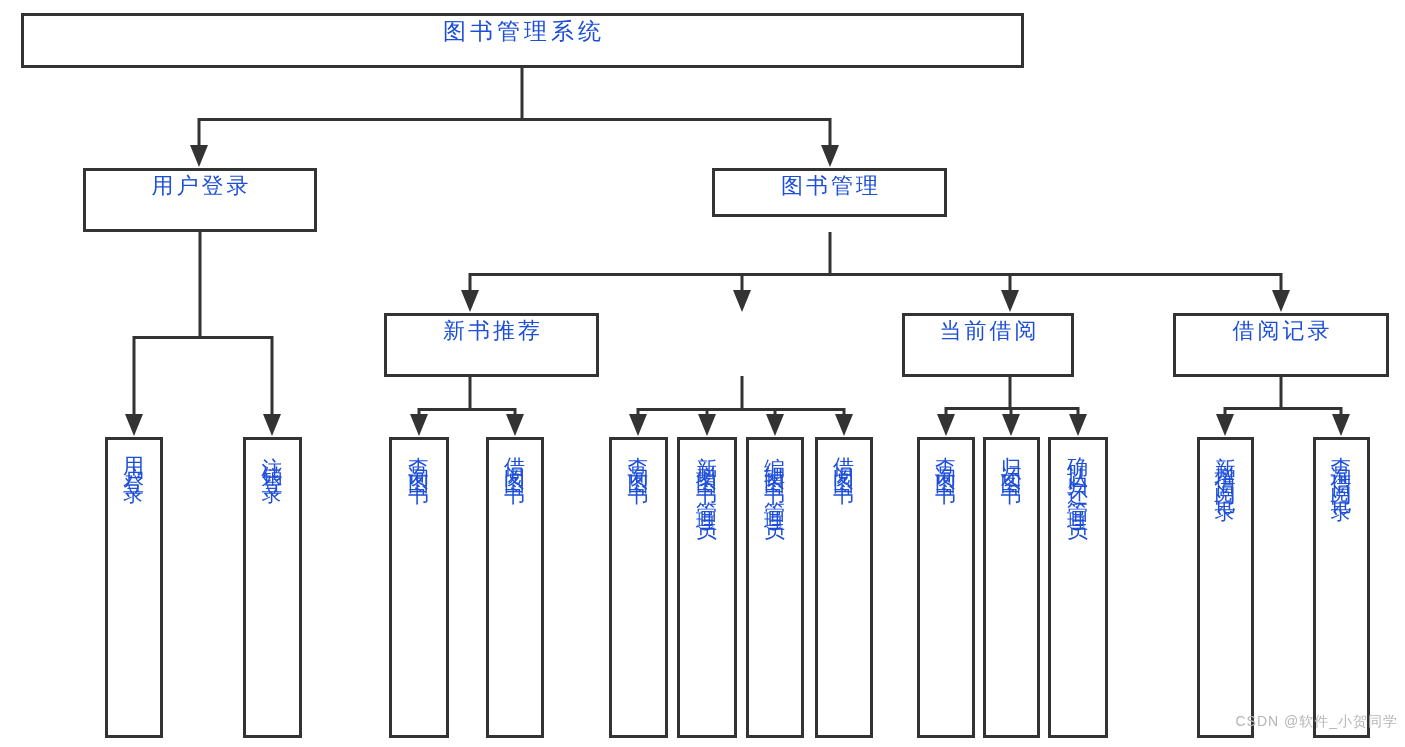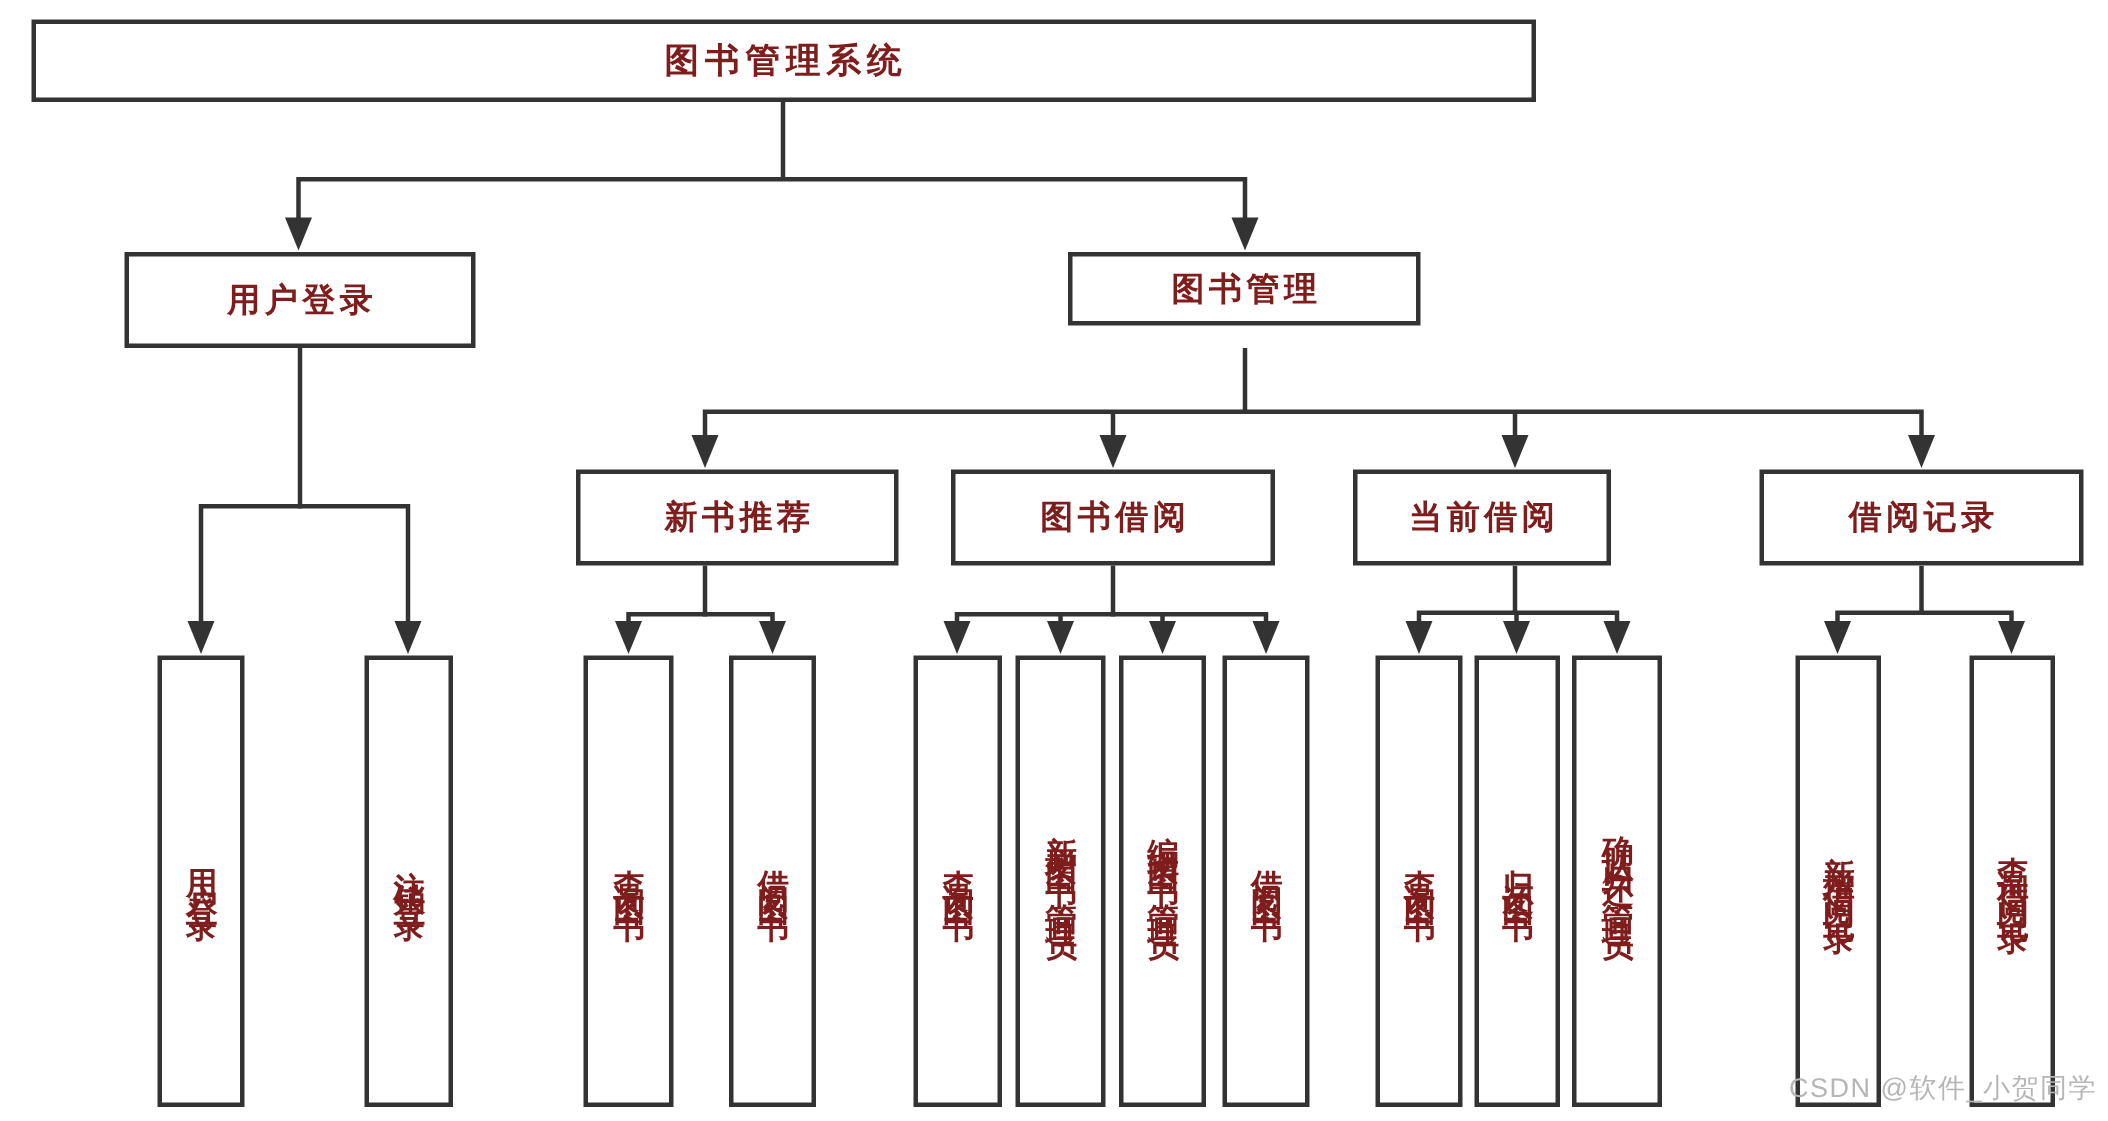--- a/index.html
+++ b/index.html
@@ -13,25 +13,23 @@
     overflow: hidden;
   }
   .wires { position: absolute; left: 0; top: 0; width: 1405px; height: 747px; z-index: 1; }
   .wires path { stroke: #333333; stroke-width: 3; fill: none; }
   .wires polygon { fill: #333333; stroke: none; }
   .node {
     position: absolute;
     background: #ffffff;
     border: 3px solid #333333;
     display: flex;
-    align-items: center;
     justify-content: center;
-    color: #7f1d1d;
+    color: #1d4ed8;
     z-index: 2;
-    font-weight: bold;
   }
   .node.h .lbl {
     font-size: 22px;
     letter-spacing: 3px;
     text-indent: 3px;
     white-space: nowrap;
   }
   .node.root .lbl { font-size: 23px; letter-spacing: 4px; }
   .node.v .lbl {
     writing-mode: vertical-rl;
@@ -39,21 +37,21 @@
     font-size: 21px;
     line-height: 1;
     letter-spacing: 9px;
     padding-bottom: 14px;
     white-space: nowrap;
   }
   .watermark {
     position: absolute;
     top: 713px;
     right: 7px;
-    font-size: 18px;
+    font-size: 14px;
     color: #b6b6b6;
     letter-spacing: 1px;
     white-space: nowrap;
     z-index: 5;
   }
 </style>
 </head>
 <body>
 
 <div class="canvas">
@@ -114,23 +112,20 @@
   <div class="node h" style="left:83px; top:168px; width:234px; height:64px;">
     <span class="lbl">用户登录</span>
   </div>
   <div class="node h" style="left:712px; top:168px; width:235px; height:49px;">
     <span class="lbl">图书管理</span>
   </div>
 
   <div class="node h" style="left:384px; top:313px; width:215px; height:64px;">
     <span class="lbl">新书推荐</span>
   </div>
-  <div class="node h" style="left:634px; top:313px; width:216px; height:64px;">
-    <span class="lbl">图书借阅</span>
-  </div>
   <div class="node h" style="left:902px; top:313px; width:172px; height:64px;">
     <span class="lbl">当前借阅</span>
   </div>
   <div class="node h" style="left:1173px; top:313px; width:216px; height:64px;">
     <span class="lbl">借阅记录</span>
   </div>
 
   <div class="node v" style="left:105px; top:437px; width:58px; height:301px;">
     <span class="lbl">用户登录</span>
   </div>

